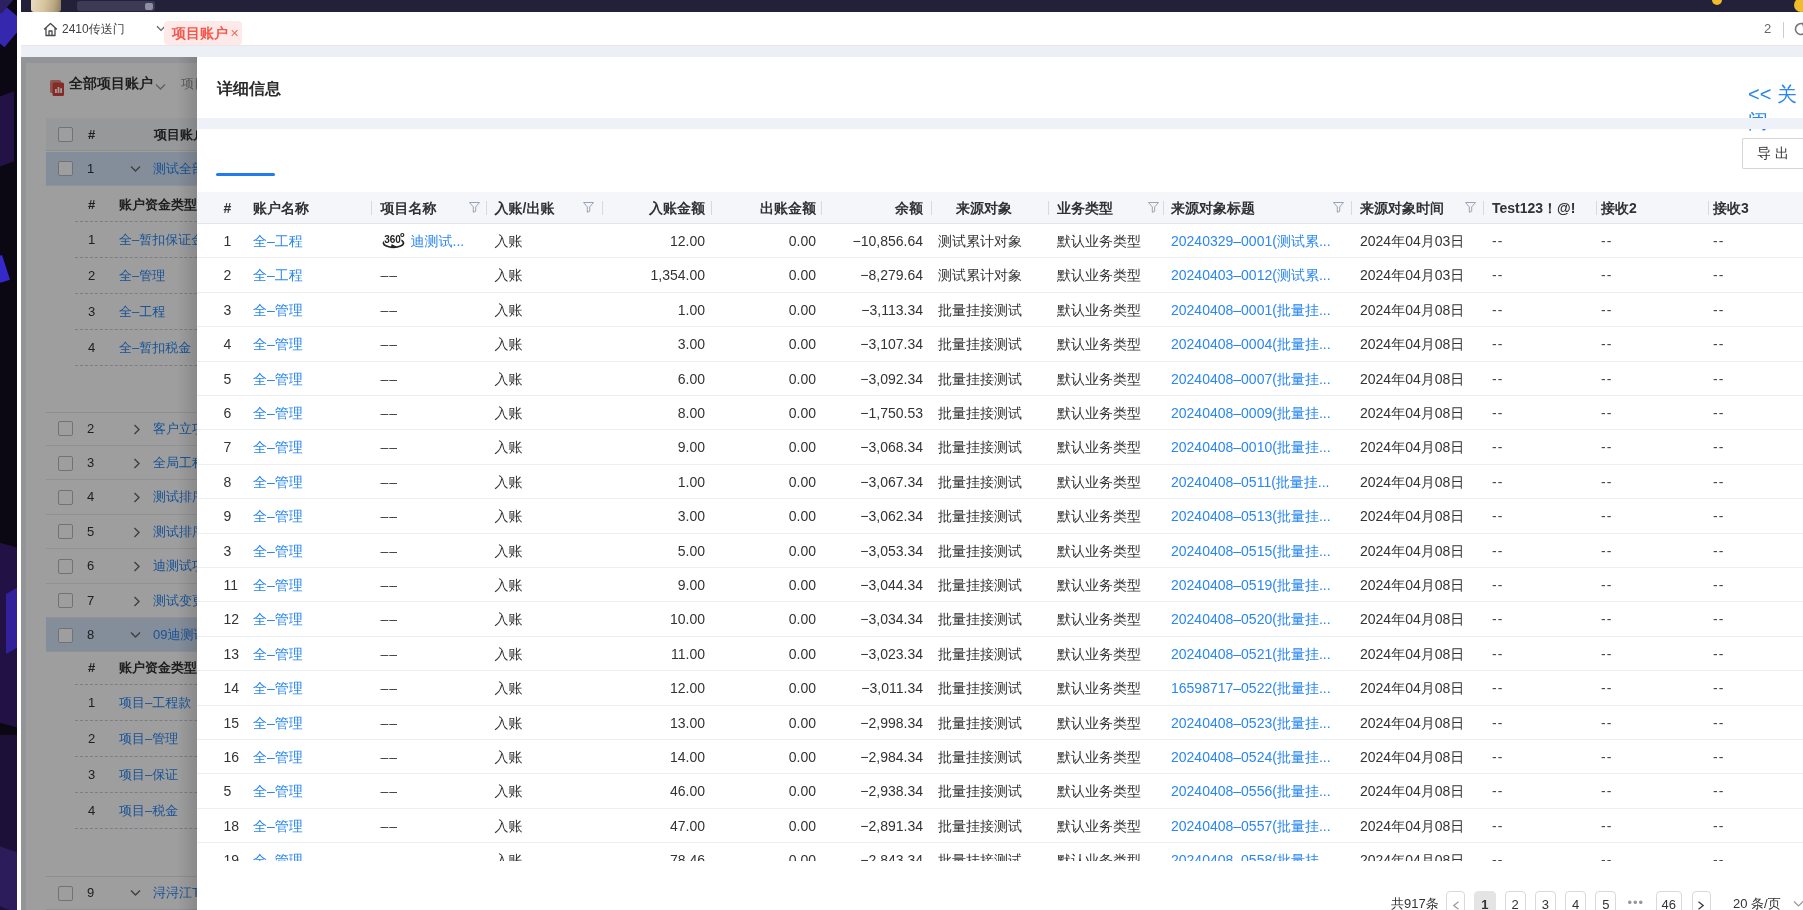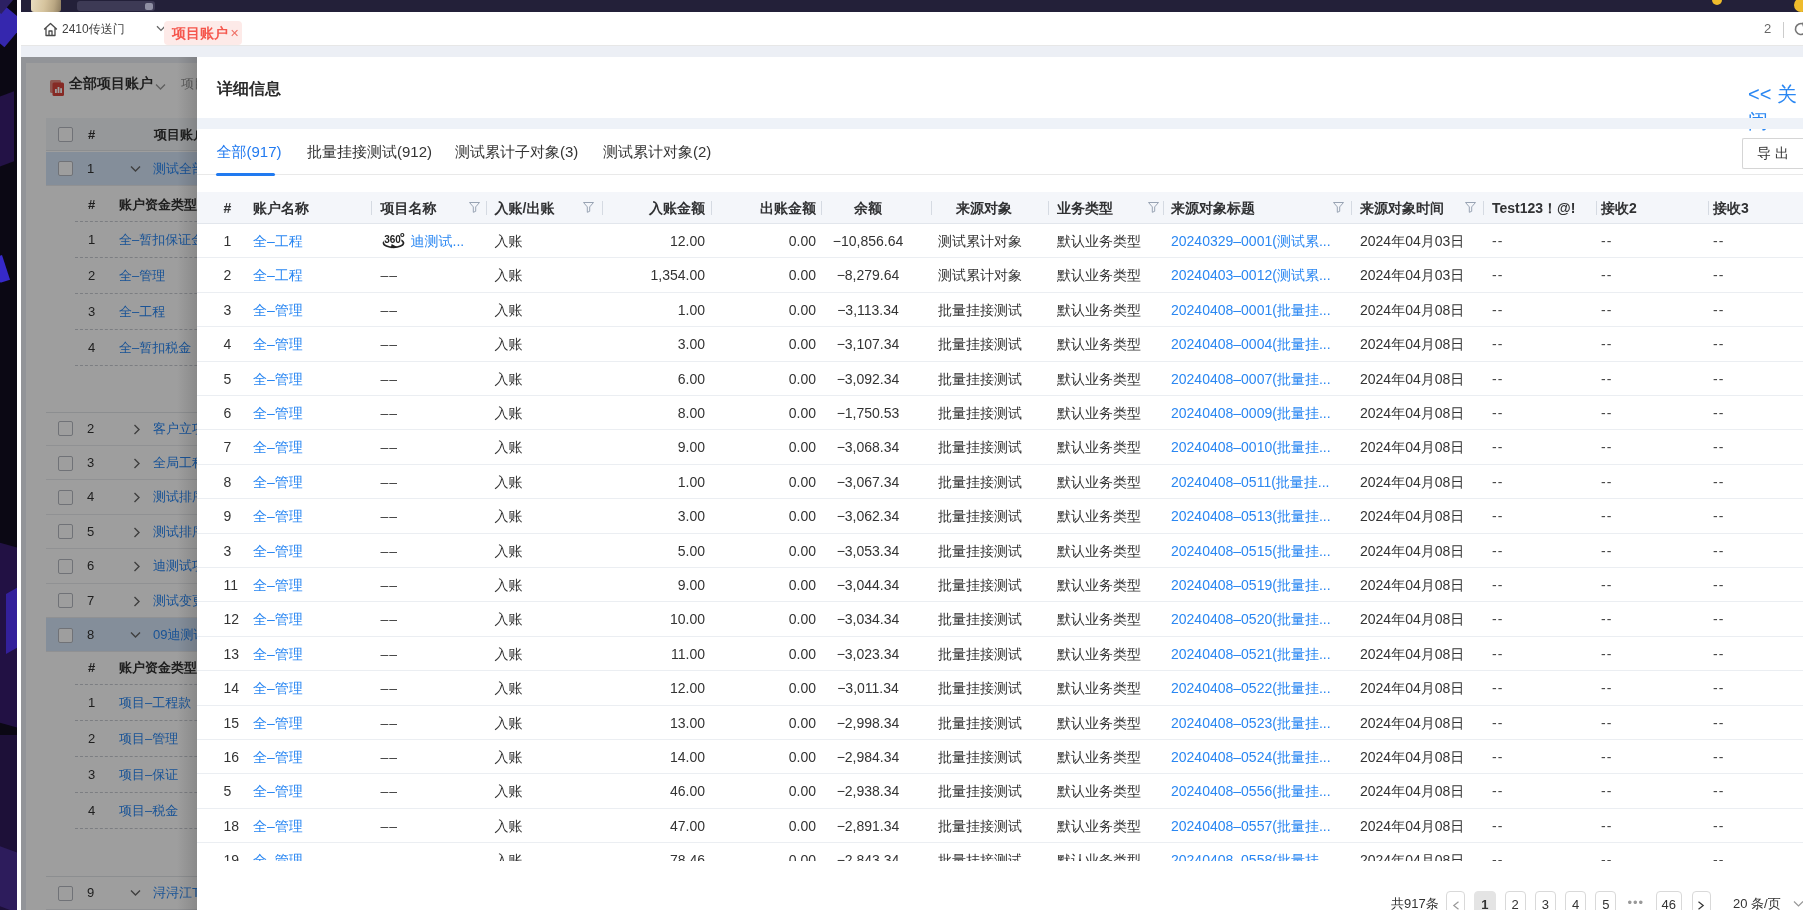--- a/index.html
+++ b/index.html
@@ -82,21 +82,21 @@
 .fico{position:absolute;top:10px}
 .vsep{position:absolute;top:9px;width:1px;height:14px;background:#d5dae2}
 .tr{position:absolute;left:0;width:1606px;height:34.4px;border-bottom:1px solid #ebeef2;font-size:14px;color:#333}
 .td{position:absolute;line-height:34.4px;white-space:nowrap}
 .c1{left:26.5px}
 .c2{left:56px}
 .c3{left:183.5px}
 .c4{left:297.5px}
 .c5{left:398px;width:110px;text-align:right}
 .c6{left:509px;width:110px;text-align:right}
-.c7{left:616px;width:110px;text-align:center}
+.c7{left:616px;width:110px;text-align:right}
 .c8{left:741px}
 .c9{left:860px}
 .c10{left:974px}
 .c11{left:1163px}
 .c12{left:1295px}
 .c13{left:1404px}
 .c14{left:1516px}
 .i360{vertical-align:-3px}
 
 #pager{position:absolute;left:0;top:834px;width:1606px;height:19px;font-size:13px;color:#333}
@@ -280,26 +280,20 @@
         <span class="lk2">浔浔江T账户</span>
       </div>
 </div>
   </div>
 <div class="abs" id="mask"></div>
 <div class="abs" id="dshadow"></div>
 <div class="abs" id="drawer">
 <div id="d-title">详细信息</div>
 <a id="d-close">&lt;&lt; 关闭</a>
 <div id="d-band"></div>
-<div id="d-tabs">
-<span class="tab act" style="left:19.5px">全部(917)</span>
-<span class="tab" style="left:110px">批量挂接测试(912)</span>
-<span class="tab" style="left:258px">测试累计子对象(3)</span>
-<span class="tab" style="left:406px">测试累计对象(2)</span>
-</div>
 <div id="d-underline"></div>
 <div id="d-export">导 出</div>
 <div id="tblclip">
 <div id="thead">
 <span style="left:26.5px">#</span>
 <span style="left:56px">账户名称</span>
 <span style="left:183.5px">项目名称</span>
 <svg class="fico" style="left:272px" width="11" height="11" viewBox="0 0 11 11">
           <path d="M0.5 0.5 H10.5 L6.7 4.9 V9.3 L4.3 10.3 V4.9 Z" fill="none" stroke="#98a3b3" stroke-width="1"></path>
         </svg>
@@ -555,21 +549,21 @@
 <div class="tr" style="top:479.2px">
 <span class="td c1">14</span>
 <a class="td c2 lk">全–管理</a>
 <span class="td c3"><span class="dash">––</span></span>
 <span class="td c4">入账</span>
 <span class="td c5">12.00</span>
 <span class="td c6">0.00</span>
 <span class="td c7">−3,011.34</span>
 <span class="td c8">批量挂接测试</span>
 <span class="td c9">默认业务类型</span>
-<a class="td c10 lk">20240408–0522(批量挂...</a>
+<a class="td c10 lk">16598717–0522(批量挂...</a>
 <span class="td c11">2024年04月08日</span>
 <span class="td c12 dash">--</span>
 <span class="td c13 dash">--</span>
 <span class="td c14 dash">--</span>
 </div>
 <div class="tr" style="top:513.6px">
 <span class="td c1">15</span>
 <a class="td c2 lk">全–管理</a>
 <span class="td c3"><span class="dash">––</span></span>
 <span class="td c4">入账</span>

